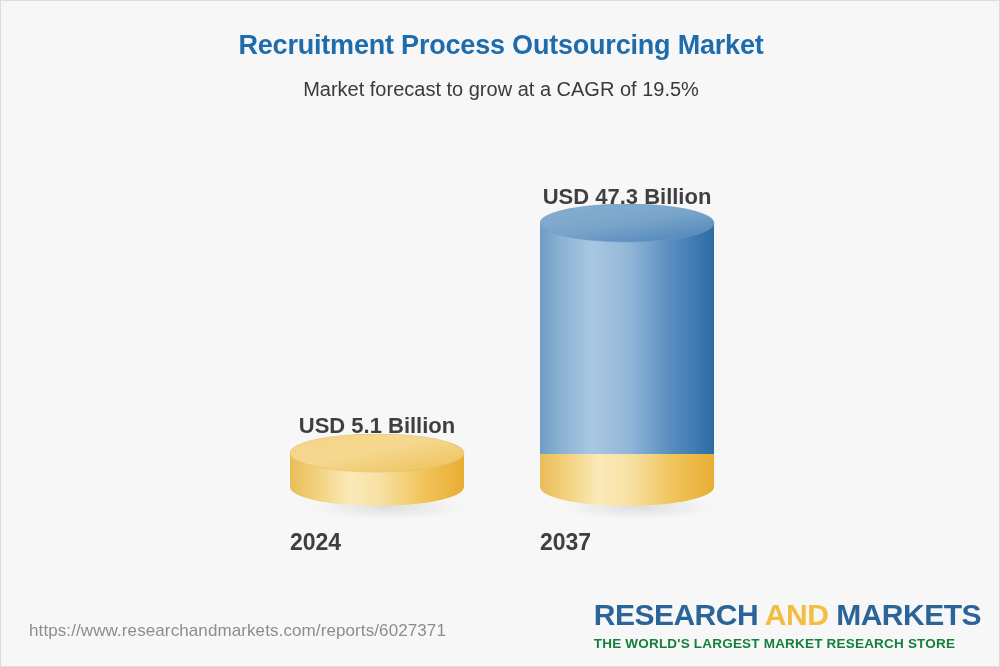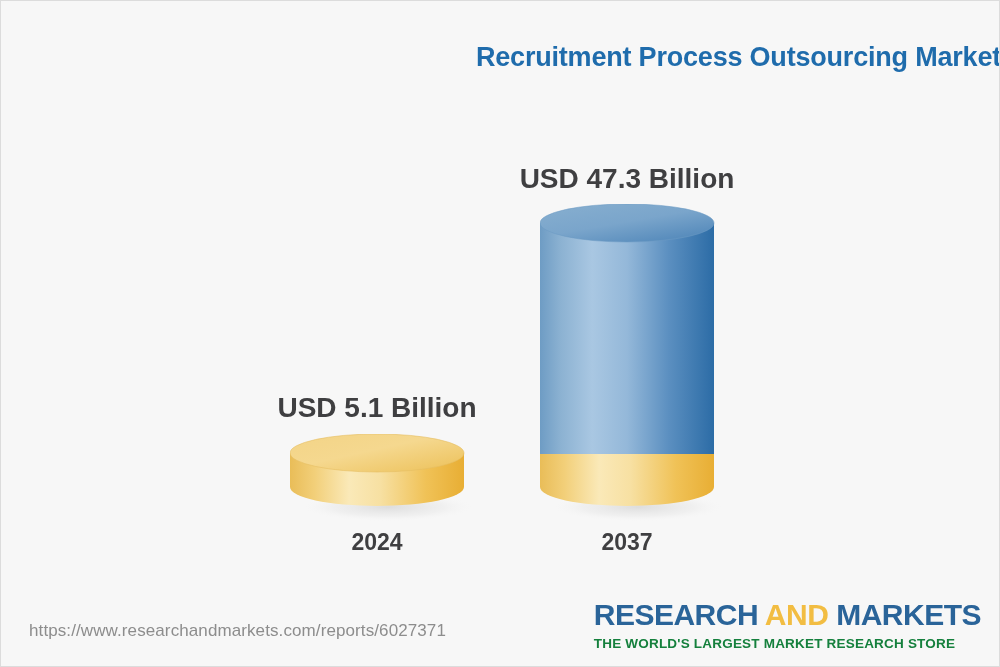--- a/index.html
+++ b/index.html
@@ -20,22 +20,22 @@
     background: #f7f7f7;
     overflow: hidden;
   }
 
   
   .header {
     position: absolute;
     top: 0;
     left: 0;
     width: 1000px;
-    text-align: right;
-    padding-top: 40px;
+    text-align: center;
+    padding-top: 28px;
   }
   .chart-title {
     font-size: 27px;
     font-weight: bold;
     color: #1f6cac;
     letter-spacing: -0.2px;
     margin: 0;
     line-height: 1.2;
   }
   .chart-subtitle {
@@ -59,40 +59,41 @@
   .cyl-group {
     position: absolute;
   }
   .cyl-group.g-2024 { left: 289px; top: 0px;  width: 174px; }
   .cyl-group.g-2034 { left: 539px; top: 0px;  width: 174px; }
 
   .value-label {
     position: absolute;
     width: 260px;
     text-align: center;
-    font-size: 28px;
+    font-size: 22px;
     font-weight: bold;
     color: #3f3f41;
     white-space: nowrap;
+    margin-top: 21px;
   }
   .g-2024 .value-label { left: -43px; top: 251px; }
   .g-2034 .value-label { left: -43px; top: 22px; }
 
   .cylinder {
     position: absolute;
     left: 0;
   }
   .cylinder svg { display: block; }
 
   .year-label {
     position: absolute;
     width: 174px;
     left: 0;
     top: 388px;
-    text-align: center;
+    text-align: left;
     font-size: 23px;
     font-weight: bold;
     color: #3f3f41;
   }
 
   
   .footer {
     position: absolute;
     left: 0;
     bottom: 0;
@@ -132,20 +133,21 @@
     white-space: nowrap;
   }
 </style>
 </head>
 <body>
 
 <div id="infographic">
 
   <div class="header">
     <h1 class="chart-title">Recruitment Process Outsourcing Market</h1>
+    <p class="chart-subtitle">Market forecast to grow at a CAGR of 19.5%</p>
   </div>
 
   <div class="plot-area">
 
     <div class="cyl-group g-2024">
 
       <div class="value-label">USD 5.1 Billion</div>
 
       <div class="cylinder" style="top:293px;">
         <svg width="186" height="90" viewBox="0 0 186 90">

